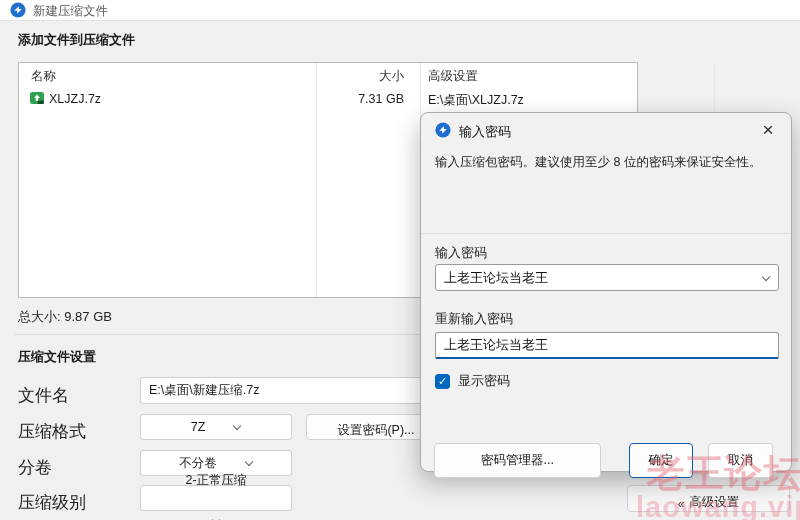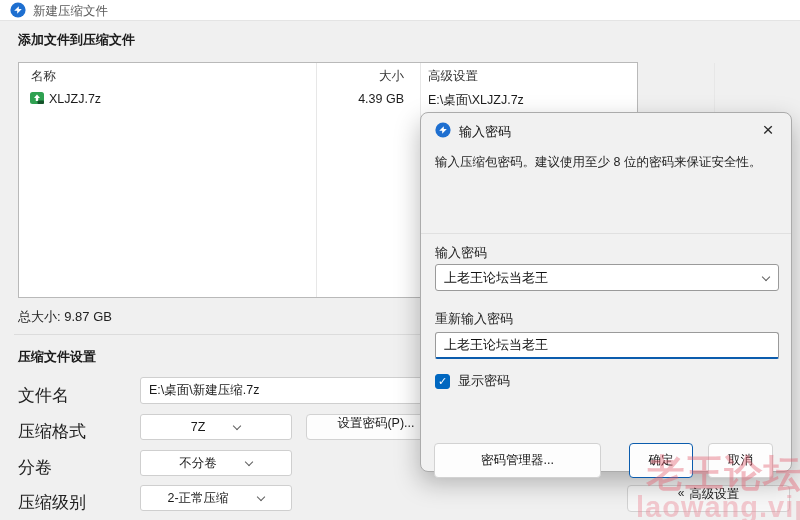--- a/index.html
+++ b/index.html
@@ -29,25 +29,25 @@
   .form-label { position:absolute; left:18px; font-size:17px; color:#222; }
   .text-input, .select {
     position:absolute; background:#ffffff; border:1px solid #cfcfcf; border-radius:3px;
     font-size:12.5px; color:#1a1a1a; padding:0 8px; display:flex; align-items:center;
   }
   .select { justify-content:center;gap:28px; }
   #filename-input { left:140px; top:377px; width:460px; height:27px; }
   .select { left:140px; width:152px; height:26px; }
   #format-select { top:414px; }
   #volume-select { top:450px; }
-  #level-select  { top:485px; }
+  #level-select  { top:485px;flex-direction:column; }
 
   .btn {
     position:absolute; background:#fdfdfd; border:1px solid #d2d2d2; border-radius:4px;
-    font-size:12.5px; color:#1a1a1a; display:flex; align-items:flex-start; justify-content:center; cursor:default;
+    font-size:12.5px; color:#1a1a1a; display:flex; align-items:flex-end; justify-content:center; cursor:default;
   }
   #set-password-btn { left:306px; top:414px; width:140px; height:26px; }
   #advanced-btn { left:627px; top:485px; width:163px; height:27px; background:#f7f7f7; }
   #advanced-btn .guillemet { margin-right:5px; color:#333; font-size:12px; }
 
   .chevron { width:8px; height:8px; position:relative; flex:0 0 auto; }
   .chevron::after { content:""; position:absolute; left:1px; top:0; width:5px; height:5px;
     border-right:1.2px solid #5f5f5f; border-bottom:1.2px solid #5f5f5f; transform:rotate(45deg); }
 
   
@@ -107,21 +107,21 @@
     <span class="th right-col" style="left:297px; width:96px; padding-right:8px;">大小</span>
     <span class="th" style="left:409px">高级设置</span>
 
     <div>
       <svg class="file-icon" viewBox="0 0 16 16">
         <rect x="1" y="2" width="14" height="12" rx="2.5" fill="#2fa151"></rect>
         <path d="M8 4.5 L11 8 L9.2 8 L9.2 11 L6.8 11 L6.8 8 L5 8 Z" fill="#ffffff"></path>
         <rect x="8.5" y="10.5" width="6.5" height="3.5" rx="1" fill="#14532a"></rect>
       </svg>
       <span class="cell" style="left:30px">XLJZJ.7z</span>
-      <span class="cell right-col" style="left:297px; width:96px; padding-right:8px;">4.39 GB</span>
+      <span class="cell right-col" style="left:297px; width:96px; padding-right:8px;">7.31 GB</span>
       <span class="cell" style="left:409px">E:\桌面\XLJZJ.7z</span>
     </div>
   </div>
 
   <div class="total-size">总大小: 9.87 GB</div>
   <div class="hdiv"></div>
 
   <div class="section-header" id="sec-settings">压缩文件设置</div>
 
   <span class="form-label" style="top:384px">文件名</span>

